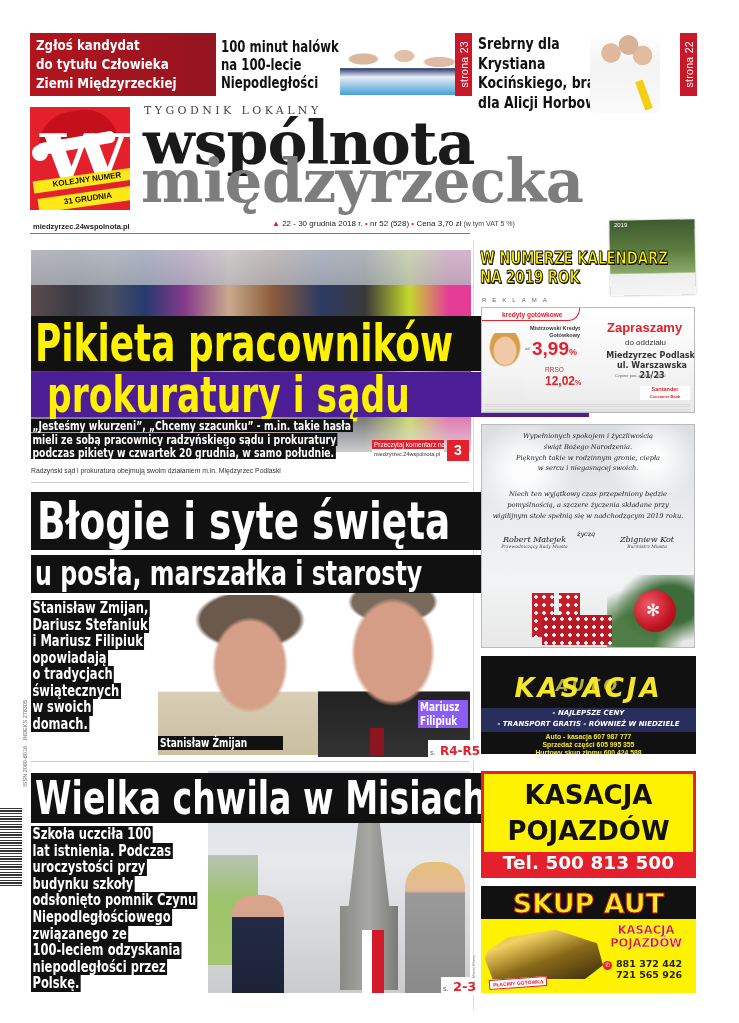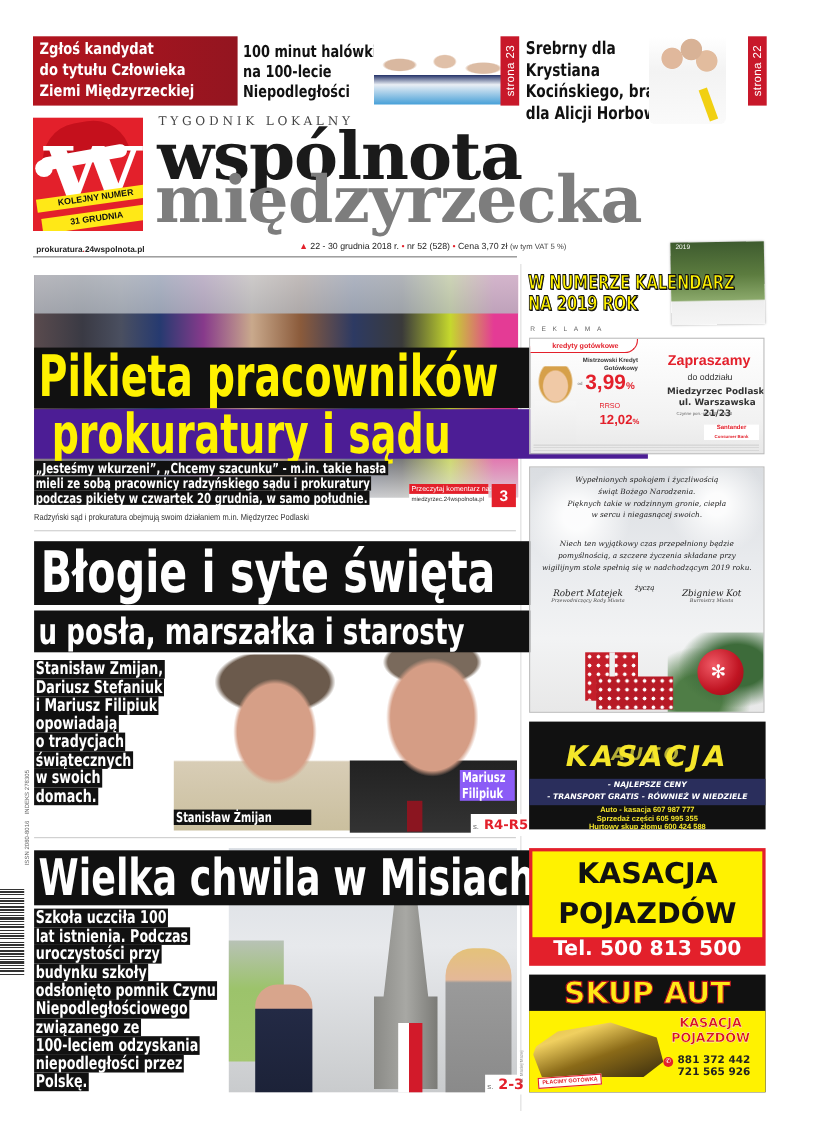--- a/index.html
+++ b/index.html
@@ -212,21 +212,21 @@
   <div id="logo-w">W</div>
   <div id="logo-ribbon-1" class="logo-ribbon">KOLEJNY NUMER</div>
   <div id="logo-ribbon-2" class="logo-ribbon">31 GRUDNIA</div>
 </div>
 
 <div id="tagline" class="abs">TYGODNIK LOKALNY</div>
 <div id="title-1" class="abs" style="top:113px">wspólnota</div>
 <div id="title-2" class="abs" style="top:152px">międzyrzecka</div>
 
 <div id="site-url" class="abs">
-  <span>prokuratura</span><span class="red">.</span><span>24wspolnota.pl</span>
+  <span>miedzyrzec</span><span class="red">.</span><span>24wspolnota.pl</span>
 </div>
 
 <div id="issue-info" class="abs">
   <span class="dot">▲</span>
   <span>22 - 30 grudnia 2018 r.</span>
   <span class="dot">•</span>
   <span>nr 52 (528)</span>
   <span class="dot">•</span>
   <span>Cena 3,70 zł</span>
   <span class="small">(w tym VAT 5 %)</span>

